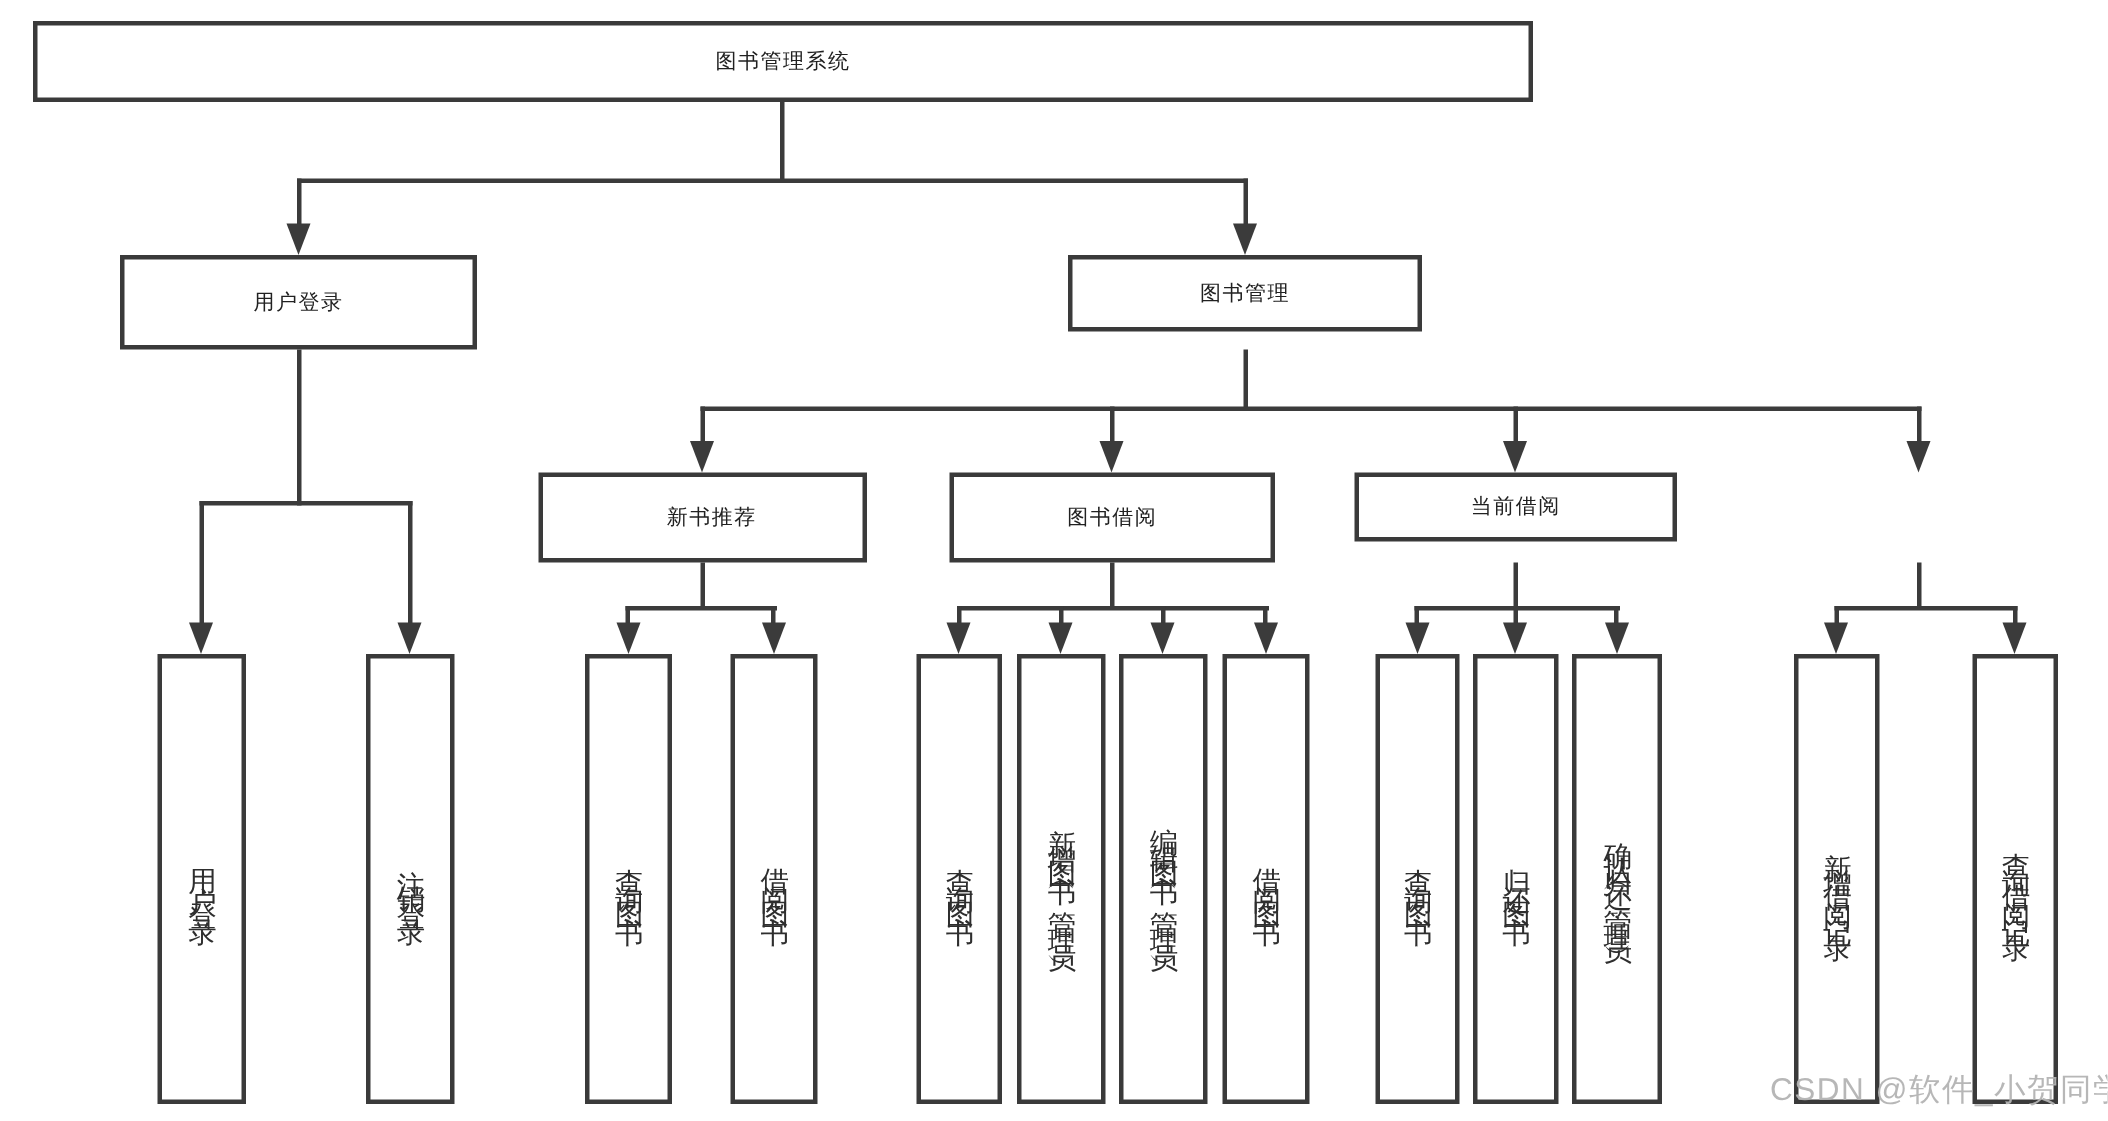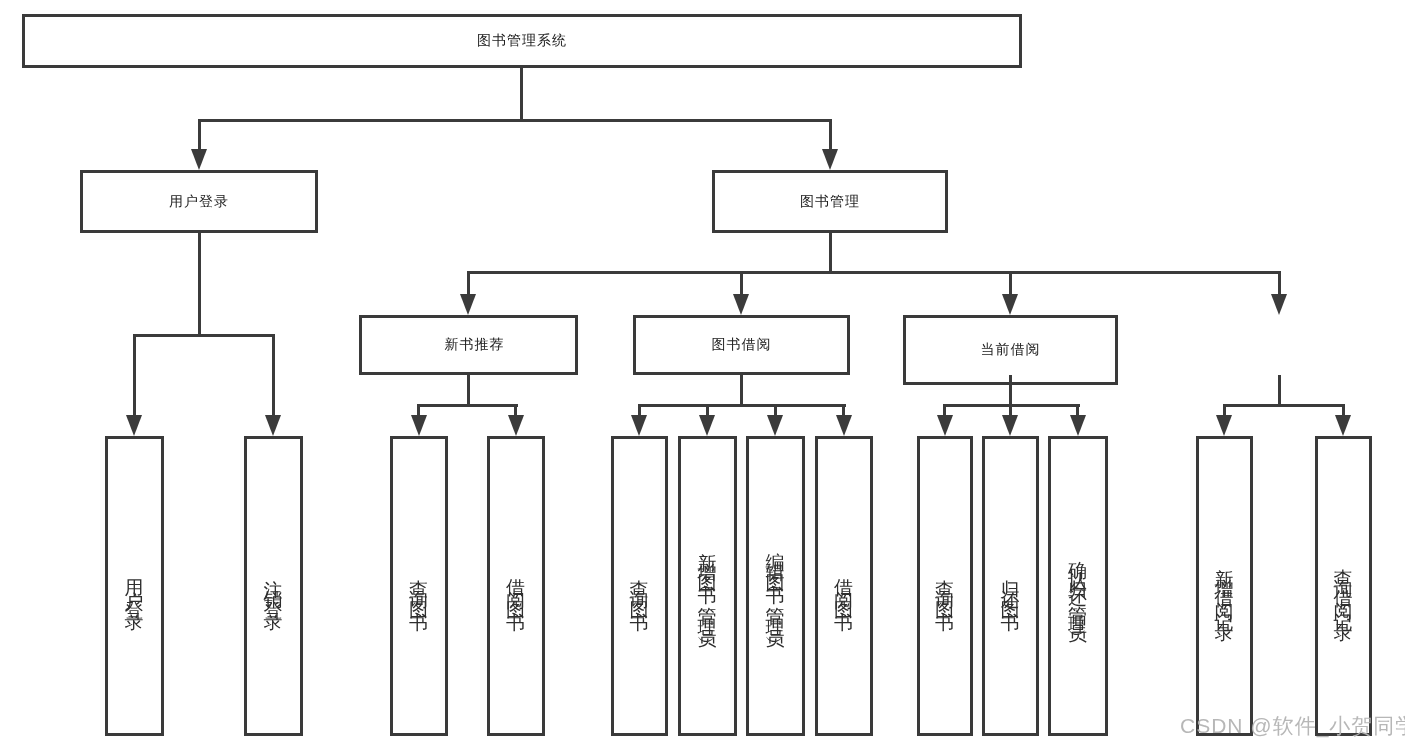--- a/index.html
+++ b/index.html
@@ -70,31 +70,31 @@
 
 <div id="stage">
 
   <div class="box" style="left:22px;top:14px;width:1000px;height:54px;">
     <span class="hlabel">图书管理系统</span>
   </div>
 
   <div class="box" style="left:80px;top:170px;width:238px;height:63px;">
     <span class="hlabel">用户登录</span>
   </div>
-  <div class="box" style="left:712px;top:170px;width:236px;height:63px;">
+  <div class="box" style="left:712px;top:170px;width:236px;height:51px;">
     <span class="hlabel">图书管理</span>
   </div>
 
   <div class="box" style="left:359px;top:315px;width:219px;height:60px;padding-left:12px;">
     <span class="hlabel">新书推荐</span>
   </div>
   <div class="box" style="left:633px;top:315px;width:217px;height:60px;text-align:right;">
     <span class="hlabel">图书借阅</span>
   </div>
-  <div class="box" style="left:903px;top:315px;width:215px;height:70px;">
+  <div class="box" style="left:903px;top:315px;width:215px;height:46px;">
     <span class="hlabel">当前借阅</span>
   </div>
 
   <div class="box" style="left:105px;top:436px;width:59px;height:300px;">
     <span class="vlabel">用户登录</span>
   </div>
   <div class="box" style="left:244px;top:436px;width:59px;height:300px;">
     <span class="vlabel">注销登录</span>
   </div>
 

